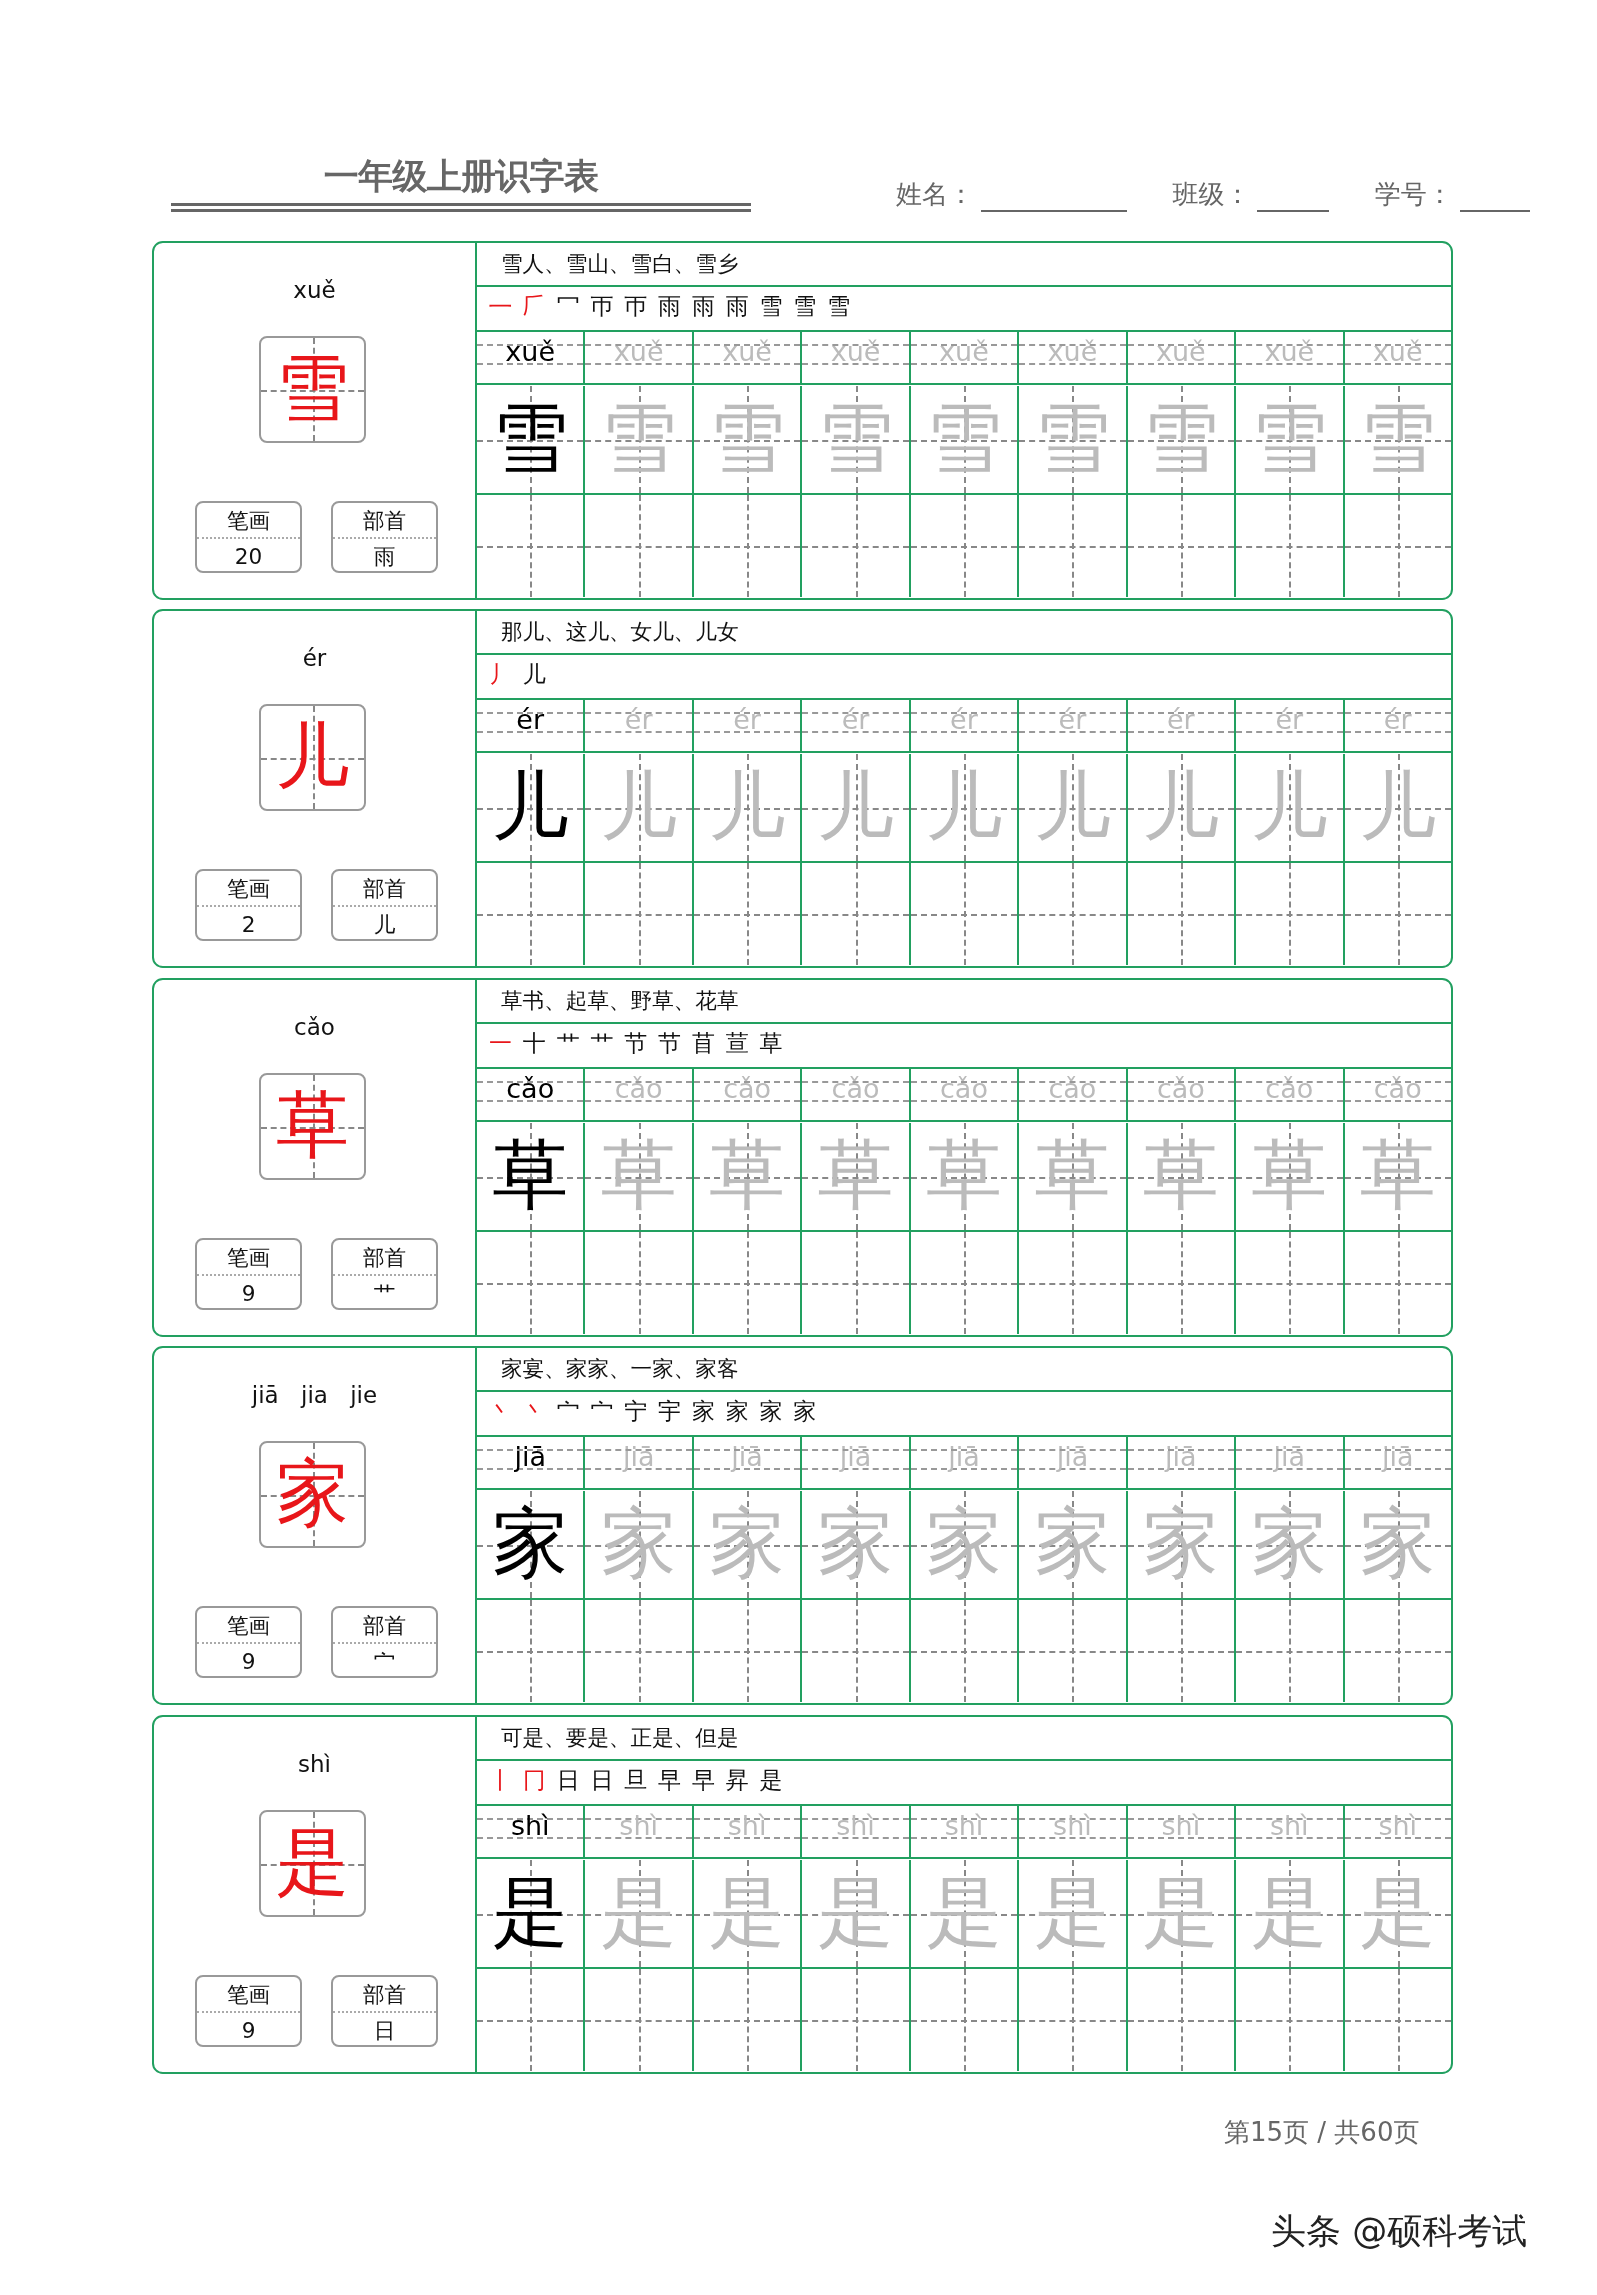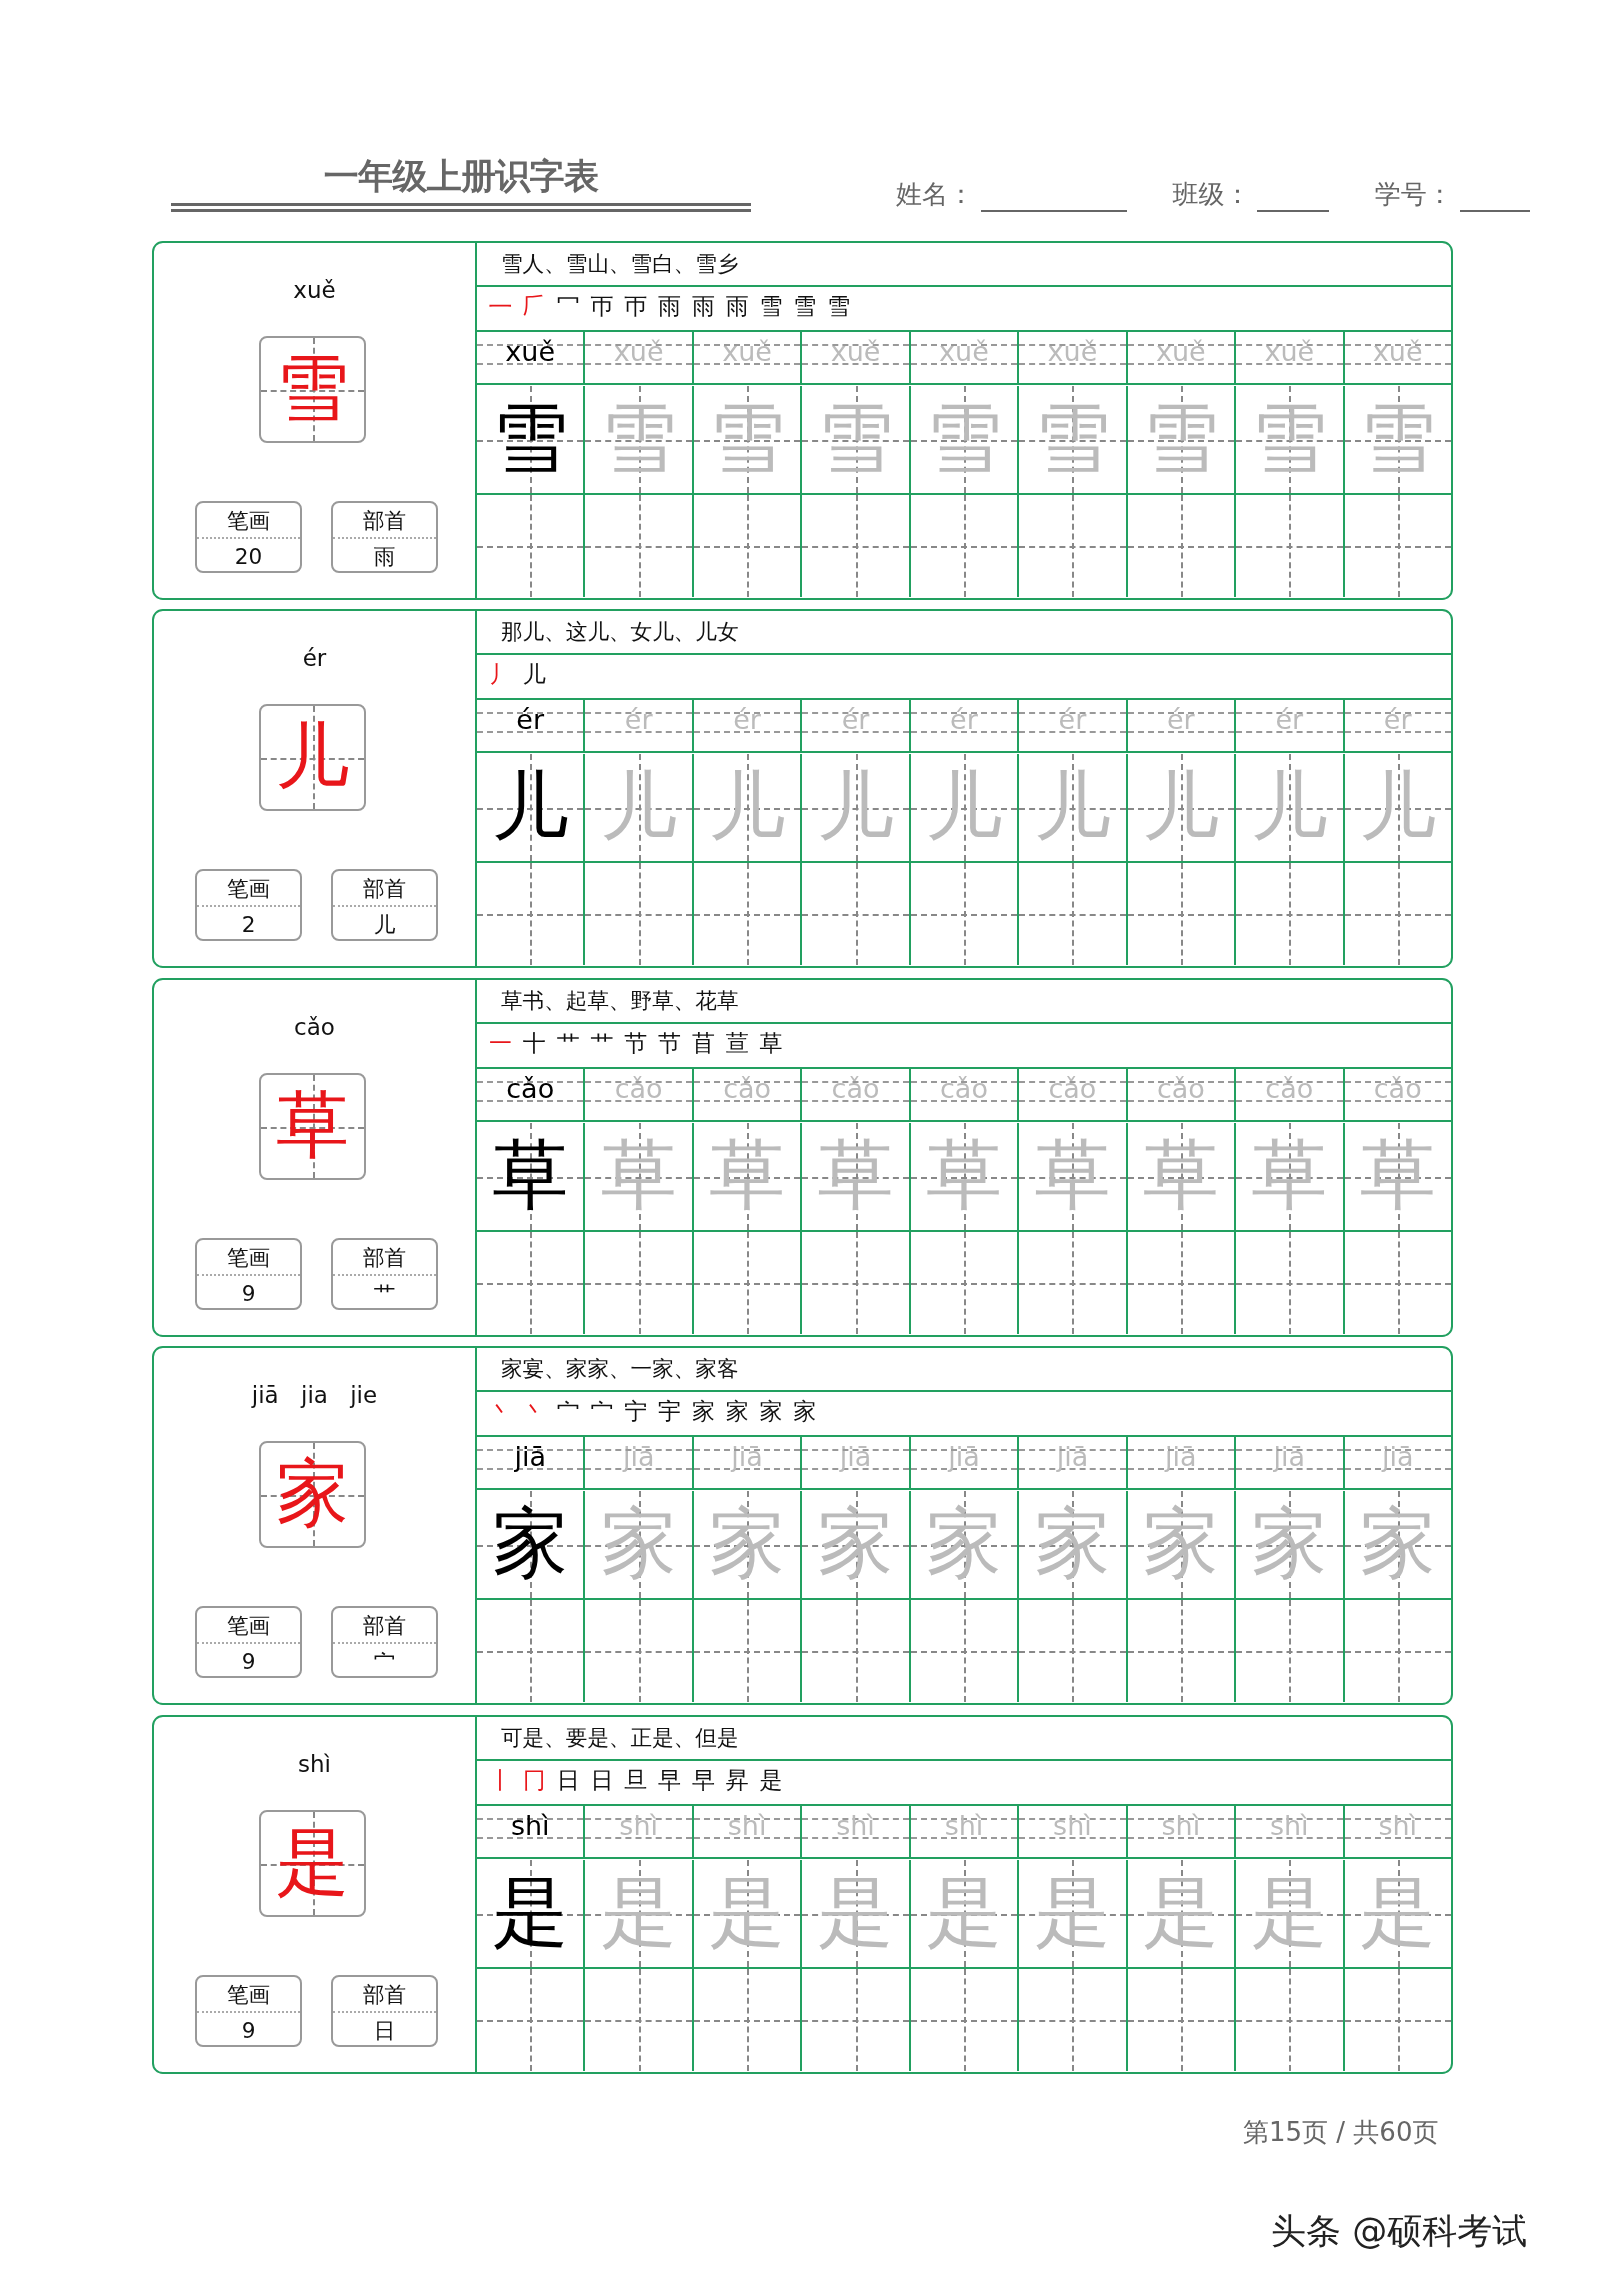--- a/index.html
+++ b/index.html
@@ -38,21 +38,21 @@
   .pyrow .cell .d2 { position:absolute; left:0; right:0; top:31px; border-top:2px dashed #999; }
   .pyrow .cell .t { position:absolute; left:0; right:0; top:4px; text-align:center; font-size:27px; color:#bbb; }
   .pyrow .cell.first .t { color:#000; }
   .chrow { top:143px; height:109px; border-bottom:2.7px solid #22a060; box-sizing:border-box; }
   .emrow { top:252px; height:102px; }
   .chrow .cell .gv, .emrow .cell .gv { position:absolute; left:50%; top:0; bottom:0; border-left:2px dashed #888; }
   .chrow .cell .gh, .emrow .cell .gh { position:absolute; top:50%; left:0; right:0; border-top:2px dashed #888; }
   .chrow .cell .t { position:absolute; inset:0; display:flex; align-items:center; justify-content:center;
                     font-size:76px; color:#bbb; font-family:"DejaVu Serif", serif; }
   .chrow .cell.first .t { color:#000; }
-  .footer { position:absolute; top:2115px; left:1224px; font-size:26px; color:#666;margin-left:19px; }
+  .footer { position:absolute; top:2115px; left:1224px; font-size:26px; color:#666; }
   .watermark { position:absolute; top:2208px; left:1271px; font-size:35px; color:#222; text-shadow:1.4px 1.4px 0 #fff, -1.4px -1.4px 0 #fff; }
 </style>
 </head>
 <body>
 
 <div class="title">一年级上册识字表</div>
 <div class="title-rule" style="top:203px"></div>
 <div class="title-rule" style="top:209px"></div>
 
 <div class="fields">

